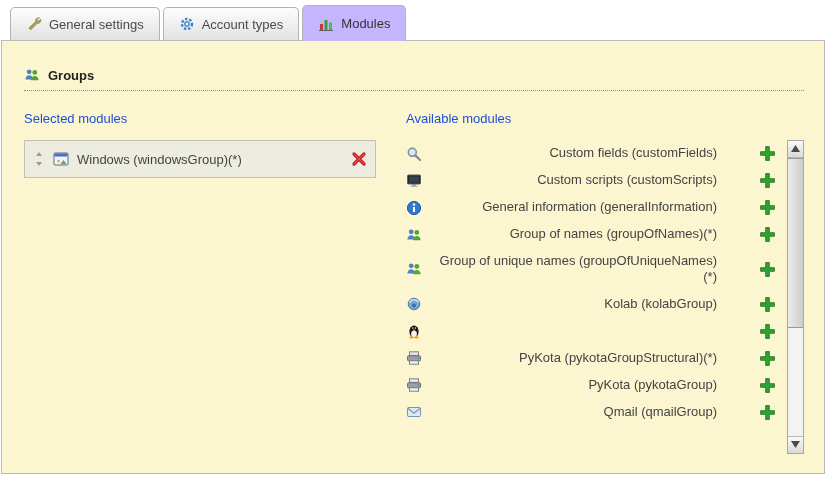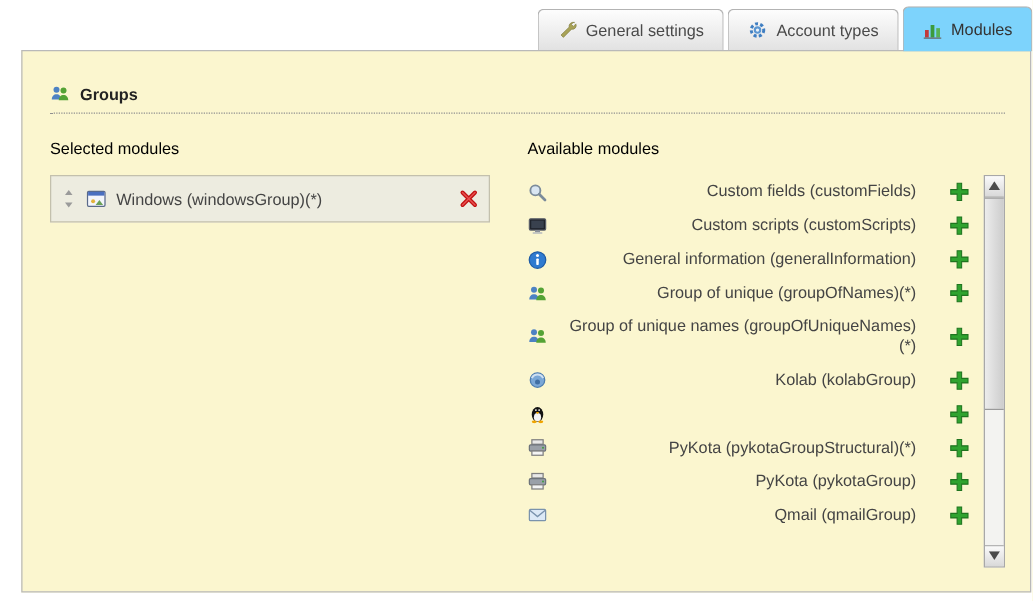--- a/index.html
+++ b/index.html
@@ -8,60 +8,59 @@
     background:#ffffff;
     font-family:"Liberation Sans","DejaVu Sans",sans-serif;
     font-size:13px;color:#3a3a3a;
     position:relative;
   }
   .page{position:absolute;inset:0;}
   
   .tabbar{
     position:absolute;top:0;left:0;right:0;height:40px;
     background:#ffffff;display:flex;align-items:flex-end;
-    gap:3px;padding-left:10px;z-index:2;box-sizing:border-box;justify-content:flex-end;
+    gap:3px;padding-left:10px;z-index:2;box-sizing:border-box;
   }
   .tab{
     display:flex;align-items:center;gap:7px;
     height:33px;box-sizing:border-box;
     padding:0 15px;
     border:1px solid #b3b3b3;border-bottom:none;
     border-radius:5px 5px 0 0;
     background:linear-gradient(#fdfdfd,#e2e2e2);
     color:#4a4a4a;cursor:pointer;white-space:nowrap;
   }
   .tab.active{
     height:36px;margin-bottom:-1px;
-    background:#7dd3fc;
+    background:#c4b5fd;
     z-index:3;position:relative;
     color:#333;
   }
   .ticon{display:inline-flex;width:16px;height:16px;}
   
   .content{
     position:absolute;top:40px;left:1px;right:1px;bottom:7px;
     background:#fbf6cf;
     border:1px solid #b9b9b9;
     box-sizing:border-box;
     z-index:1;
-    margin-left:16px;
   }
   .section-header{
     display:flex;align-items:center;gap:8px;
     margin:26px 20px 0 22px;
     padding-bottom:7px;
     border-bottom:1px dotted #8f8f8f;
   }
   .section-title{font-weight:bold;color:#222;}
   .sicon{display:inline-flex;width:16px;height:16px;}
   
   .columns{display:flex;margin:0 20px 0 22px;}
   .col-left{width:382px;box-sizing:border-box;}
   .col-right{flex:1;min-width:0;}
-  .col-title{margin:20px 0 14px;color:#000000;}
+  .col-title{margin:20px 0 14px;color:#1d4ed8;}
   
   .selected-box{
     width:352px;box-sizing:border-box;
     border:1px solid #c3c0ad;
     background:#edece0;
     padding:10px 8px;
   }
   .selected-row{display:flex;align-items:center;gap:8px;}
   .drag-handle{display:inline-flex;width:12px;height:16px;cursor:grab;}
   .micon{display:inline-flex;width:16px;height:16px;flex:0 0 16px;}
@@ -239,21 +238,21 @@
 
             <div class="avail-row">
               <span class="micon">
                 <svg viewBox="0 0 16 16" width="16" height="16">
                     <circle cx="5.2" cy="4.8" r="2.4" fill="#4d82c3"></circle>
                     <path d="M1.4 12.6c0-2.7 1.7-4.3 3.8-4.3s3.8 1.6 3.8 4.3z" fill="#4d82c3"></path>
                     <circle cx="10.8" cy="5.4" r="2.4" fill="#54a335"></circle>
                     <path d="M7 13.2c0-2.7 1.7-4.3 3.8-4.3s3.8 1.6 3.8 4.3z" fill="#54a335"></path>
                   </svg>
               </span>
-              <span class="avail-label">Group of unique (groupOfNames)(*)</span>
+              <span class="avail-label">Group of names (groupOfNames)(*)</span>
               <button class="add-btn">
                 <svg viewBox="0 0 16 16" width="17" height="17">
                     <path d="M6.3 1.5 h3.4 v4.8 h4.8 v3.4 H9.7 v4.8 H6.3 V9.7 H1.5 V6.3 h4.8 z" fill="#2fa32f" stroke="#1f741f" stroke-width="0.8"></path>
                   </svg>
               </button>
             </div>
 
             <div class="avail-row">
               <span class="micon">
                 <svg viewBox="0 0 16 16" width="16" height="16">

